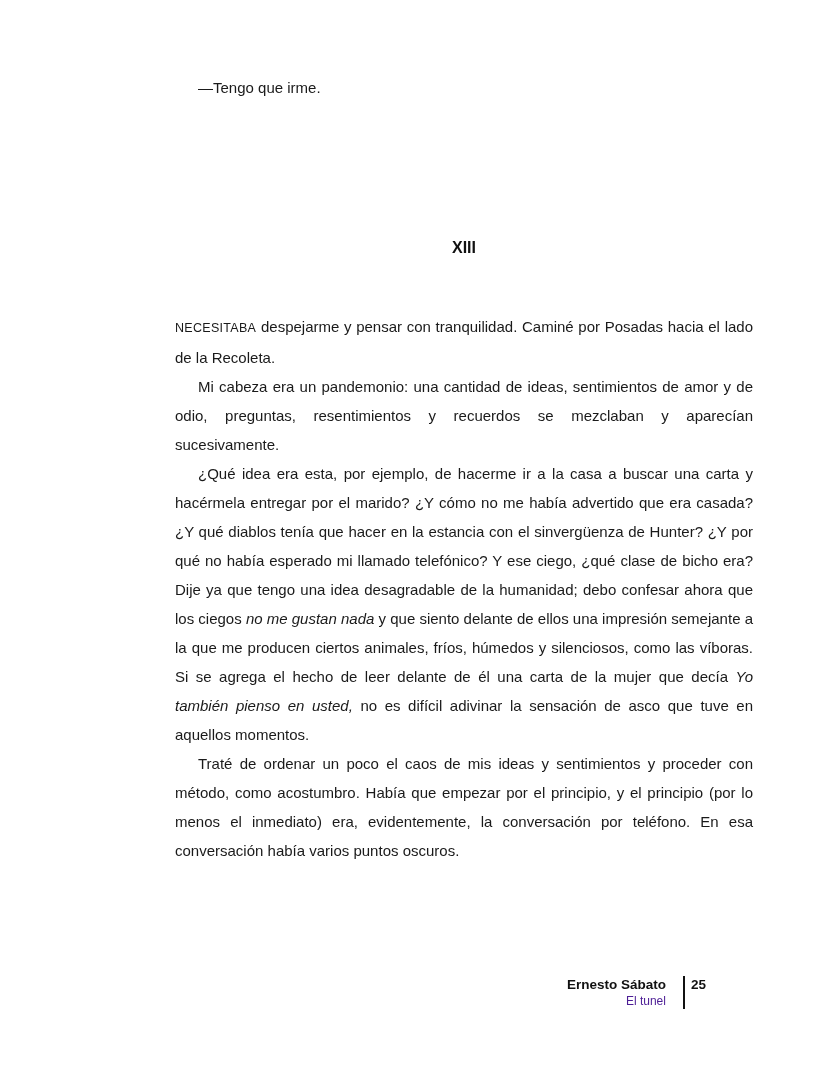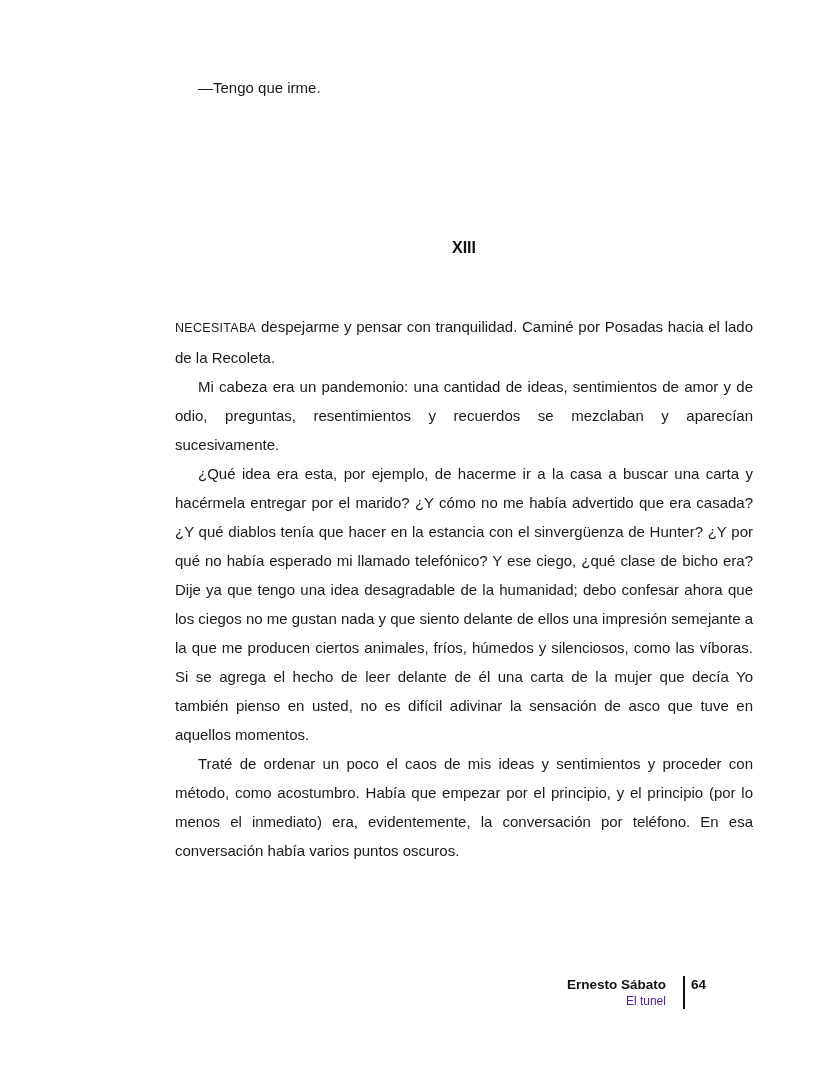--- a/index.html
+++ b/index.html
@@ -27,21 +27,21 @@
     margin: 0;
     font-size: 15px;
     line-height: 29px;
     text-align: justify;
     color: #1a1a1a;
   }
   .para.indent {
     text-indent: 23px;
   }
   .para .normal { font-style: normal; }
-  .para .italic { }
+  .para .italic { font-style: italic; }
   .para .smallcaps {
     font-size: 12.5px;
     letter-spacing: 0.3px;
   }
   .chapter-heading {
     margin: 131px 0 50px 0;
     font-size: 16px;
     line-height: 29px;
     font-weight: bold;
     text-align: center;
@@ -102,16 +102,16 @@
       </div>
 
   </div>
 
   <div class="footer">
     <div class="footer-text">
       <div class="footer-author">Ernesto Sábato</div>
       <div class="footer-book">El tunel</div>
     </div>
     <div class="footer-divider"></div>
-    <div class="footer-page">64</div>
+    <div class="footer-page">25</div>
   </div>
 
 </div>
 
 </body></html>

